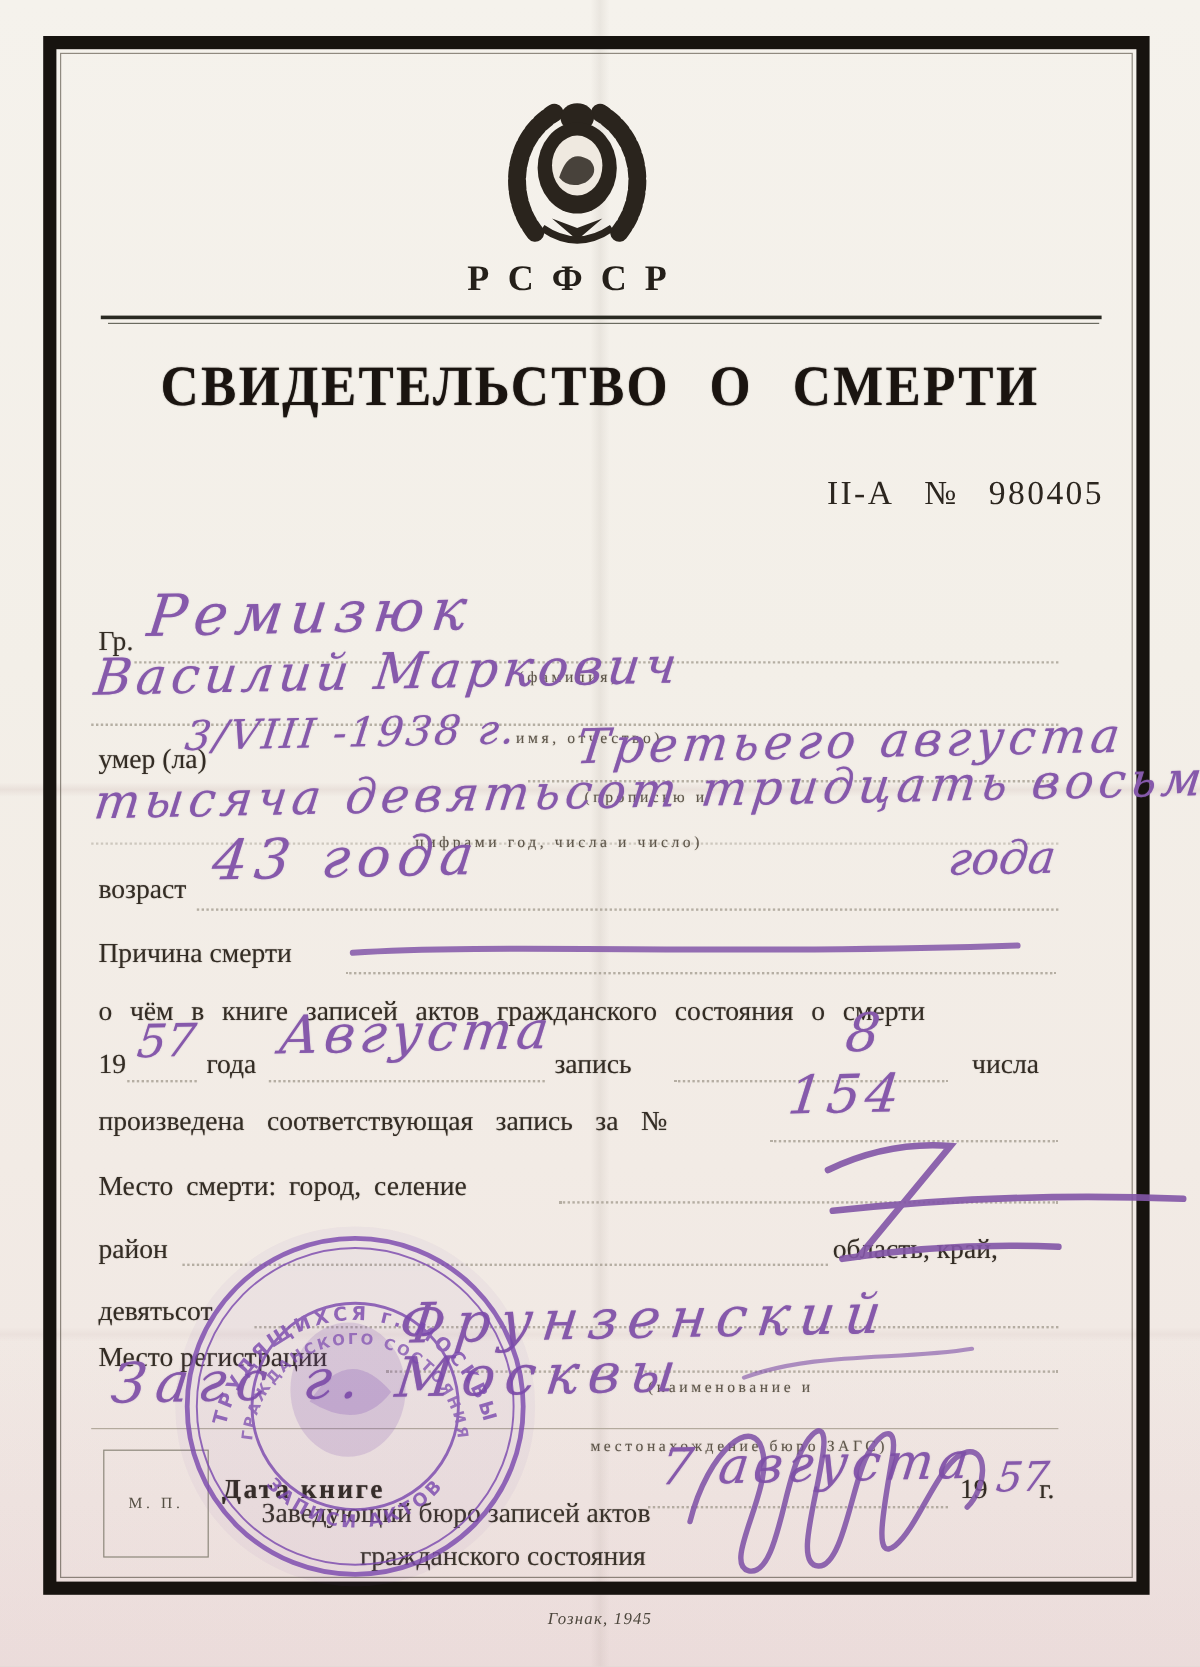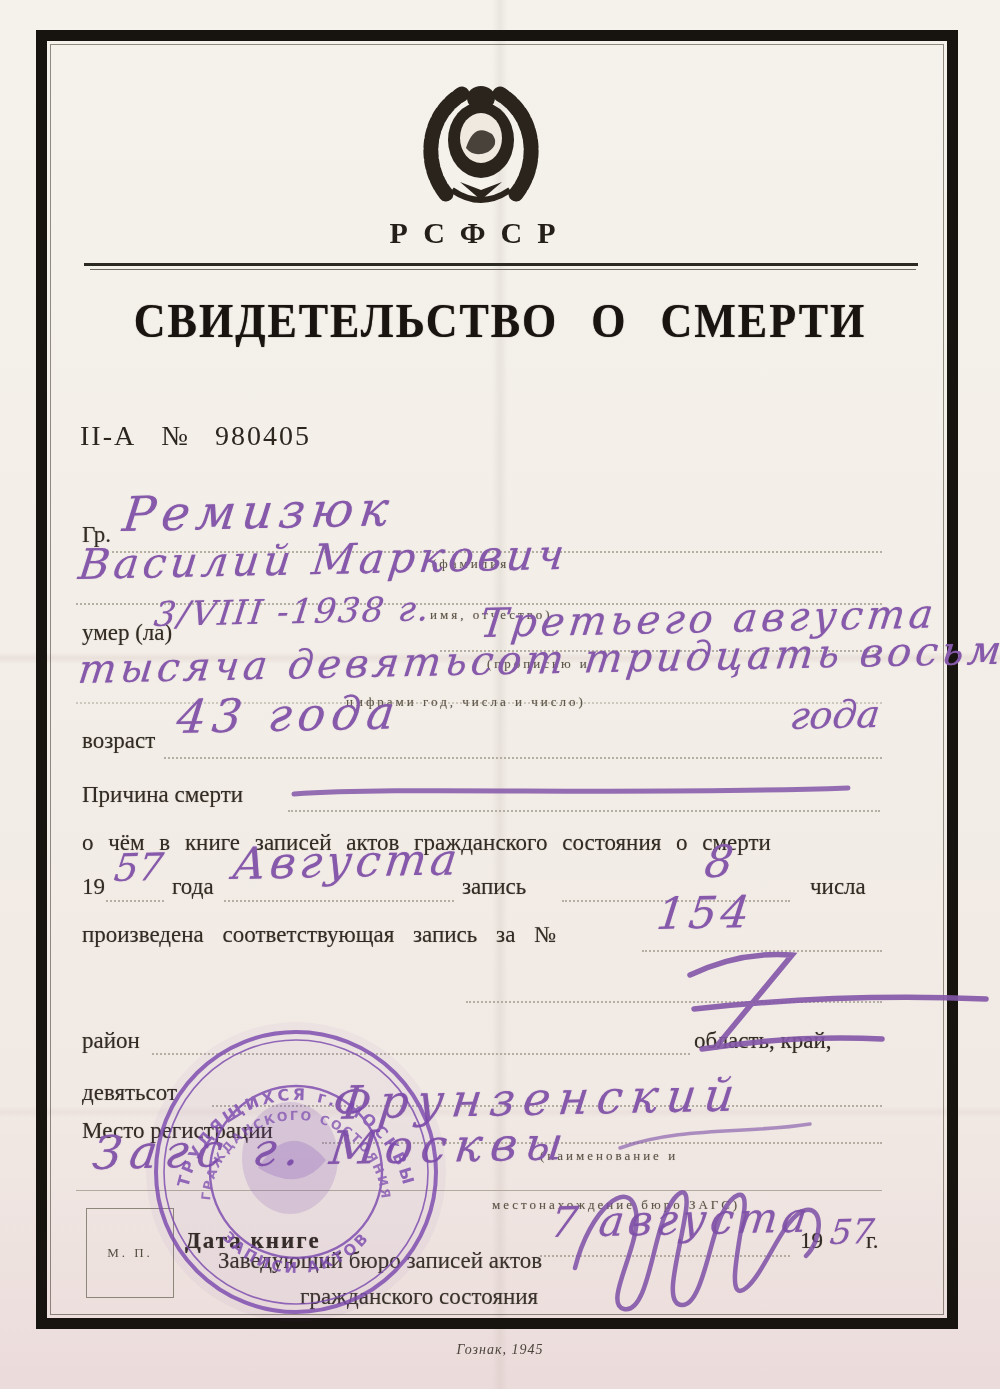--- a/index.html
+++ b/index.html
@@ -25,21 +25,21 @@
   .hw{position:absolute;font-family:"DejaVu Serif",serif;font-style:italic;
     color:#8659ab;white-space:nowrap;transform:skewX(-8deg) rotate(-1.2deg);
     transform-origin:left bottom;text-shadow:0 0 1px rgba(134,89,171,.55);}
   .dotline{position:absolute;height:0;border-bottom:2px dotted #a19a8d;opacity:.75;}
   .solidline{position:absolute;height:0;border-bottom:1px solid #b3aa9d;}
   .title{position:absolute;left:60px;top:296px;width:880px;text-align:center;
     font-weight:bold;font-size:44px;letter-spacing:2px;word-spacing:20px;color:#1a1410;
     transform:scaleY(1.08);text-shadow:0 0 1px rgba(20,14,8,.7);}
   .republic{position:absolute;left:300px;top:216px;width:360px;text-align:center;
     font-weight:bold;font-size:30px;letter-spacing:15px;color:#241f19;}
-  .series{position:absolute;left:80px;top:420px;width:840px;text-align:left;
+  .series{position:absolute;left:80px;top:396px;width:840px;text-align:right;
     font-size:28px;letter-spacing:2px;word-spacing:16px;color:#2c261f;}
   .rule{position:absolute;left:84px;top:263px;width:834px;height:3px;background:#2a2a22;}
   .rule2{position:absolute;left:90px;top:269px;width:826px;height:1px;background:#6b6b60;}
   .mp-box{position:absolute;left:86px;top:1208px;width:86px;height:88px;
     border:1px solid #8d877b;display:flex;align-items:center;justify-content:center;
     font-size:13px;letter-spacing:3px;color:#544e43;}
   .official{position:absolute;font-size:23px;color:#3a332b;white-space:nowrap;
     text-shadow:0 0 1px rgba(50,40,30,.4);}
   .footer{position:absolute;left:300px;top:1342px;width:400px;text-align:center;
     font-size:14px;letter-spacing:1px;color:#4c463c;font-style:italic;}
@@ -119,20 +119,21 @@
   <div class="dotline" style="left:224px;top:900px;width:230px"></div>
   <div class="lbl" style="left:462px;top:874px">запись</div>
   <div class="dotline" style="left:562px;top:900px;width:228px"></div>
   <div class="hw" style="left:702px;top:836px;font-size:44px">8</div>
   <div class="lbl" style="left:810px;top:874px">числа</div>
 
   <div class="lbl" style="left:82px;top:922px;word-spacing:13px">произведена соответствующая запись за №</div>
   <div class="hw" style="left:654px;top:888px;font-size:44px;letter-spacing:4px">154</div>
   <div class="dotline" style="left:642px;top:950px;width:240px"></div>
 
+  <div class="lbl" style="left:82px;top:976px;word-spacing:5px">Место смерти: город, селение</div>
   <div class="dotline" style="left:466px;top:1001px;width:416px"></div>
 
   <div class="lbl" style="left:82px;top:1028px">район</div>
   <div class="dotline" style="left:152px;top:1053px;width:538px"></div>
   <div class="lbl" style="left:694px;top:1028px">область, край,</div>
 
   <div class="lbl" style="left:82px;top:1080px">девятьсот</div>
   <div class="dotline" style="left:212px;top:1105px;width:670px"></div>
 
   <svg style="left:620px;top:935px" width="380" height="140" viewBox="0 0 380 140">

